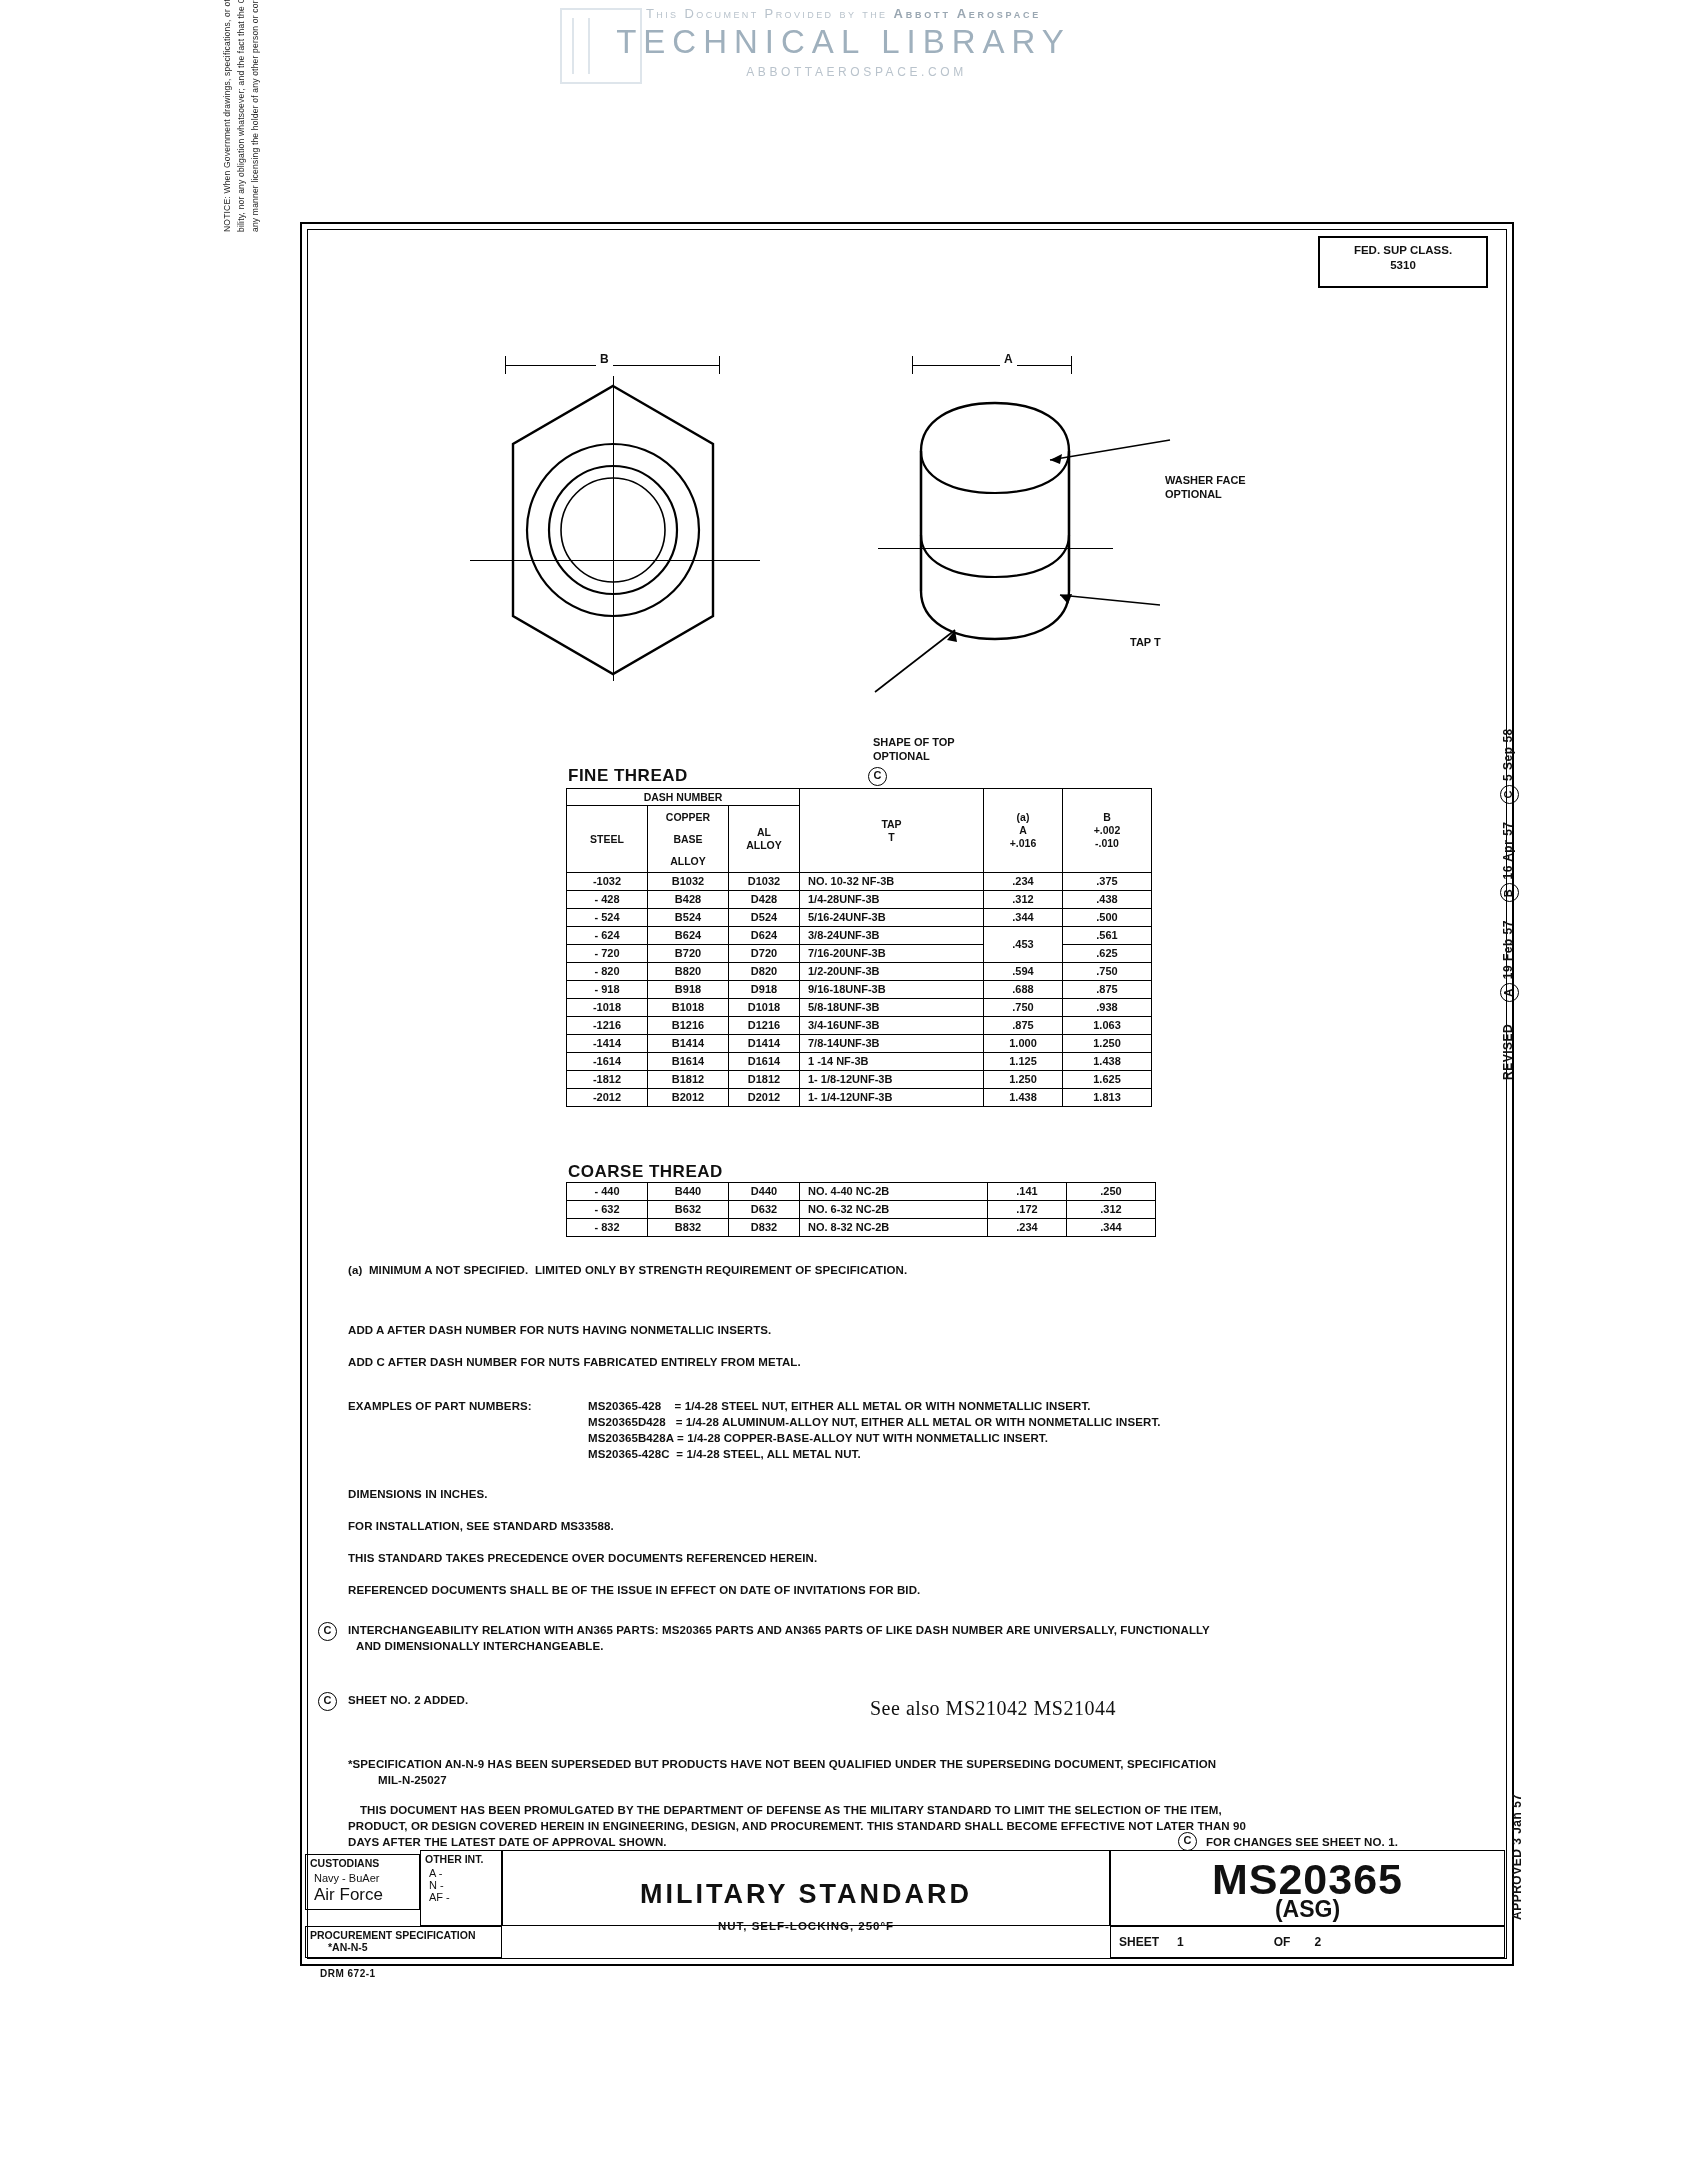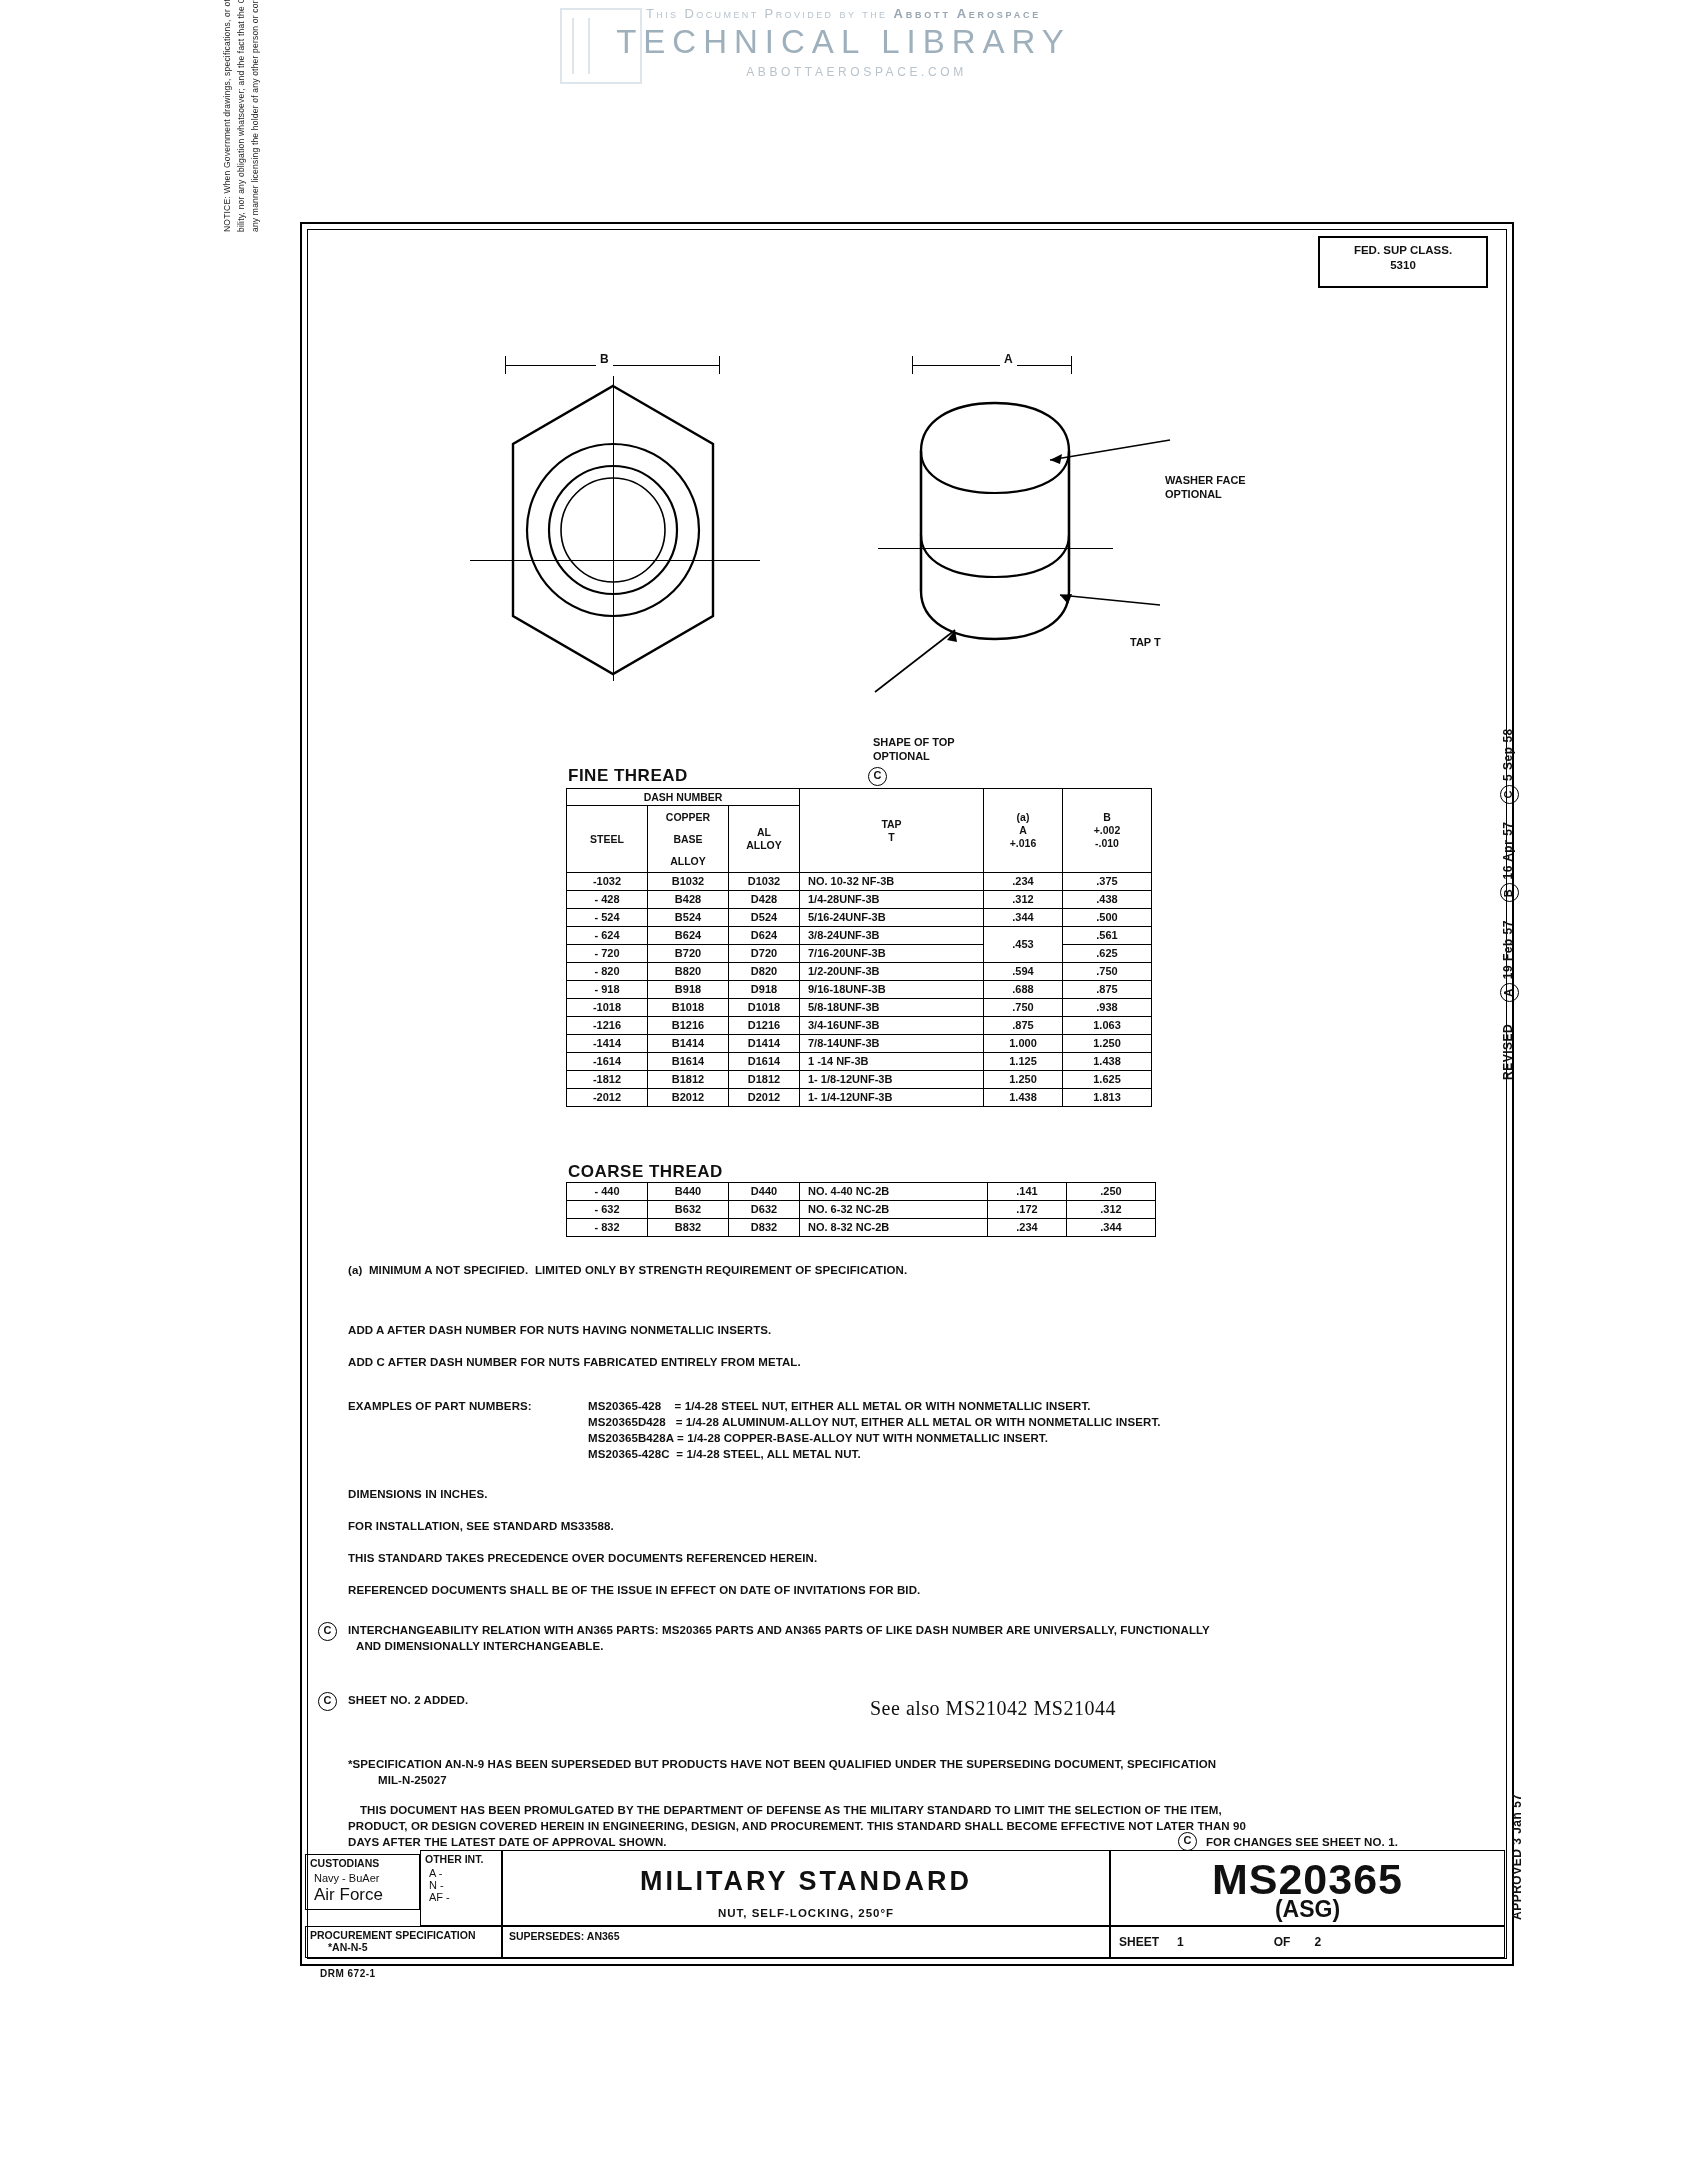--- a/index.html
+++ b/index.html
@@ -400,35 +400,32 @@
     </div>
 
     <div class="cell" style="left:115px;top:32px;width:82px;height:76px;">
       <div class="tb-label" style="padding:2px 0 0 4px;">OTHER INT.</div>
       <div class="smalltxt" style="padding:2px 0 0 8px;font-weight:normal;font-size:11px;">A -</div>
       <div class="smalltxt" style="padding:0 0 0 8px;font-weight:normal;font-size:11px;">N -</div>
       <div class="smalltxt" style="padding:0 0 0 8px;font-weight:normal;font-size:11px;">AF -</div>
     </div>
 
     <div class="cell" style="left:197px;top:32px;width:608px;height:76px;">
-      <div class="milstd" style="margin-top:15px;">MILITARY  STANDARD</div>
+      <div class="milstd" style="margin-top:28px;">MILITARY  STANDARD</div>
       <div class="nutline" style="margin-top:10px;">NUT, SELF-LOCKING, 250°F</div>
     </div>
 
     <div class="cell" style="left:805px;top:32px;width:395px;height:76px;">
       <div class="msnum" style="margin-top:4px;">MS20365</div>
       <div class="asg">(ASG)</div>
     </div>
 
     <div class="cell" style="left:0;top:108px;width:197px;height:32px;">
       <div class="smalltxt" style="padding:2px 0 0 4px;">PROCUREMENT SPECIFICATION</div>
       <div class="smalltxt" style="padding:0 0 0 22px;">*AN-N-5</div>
-    </div>
-    <div class="cell" style="left:197px;top:108px;width:608px;height:32px;">
-      <div class="smalltxt" style="padding:3px 0 0 6px;">SUPERSEDES:  AN365</div>
     </div>
     <div class="cell" style="left:805px;top:108px;width:395px;height:32px;">
       <div style="display:flex;align-items:center;height:100%;padding-left:8px;font-size:12px;font-weight:bold;">
         <span>SHEET</span>
         <span style="width:18px"></span>
         <span>1</span>
         <span style="width:90px"></span>
         <span>OF</span>
         <span style="width:24px"></span>
         <span>2</span>

